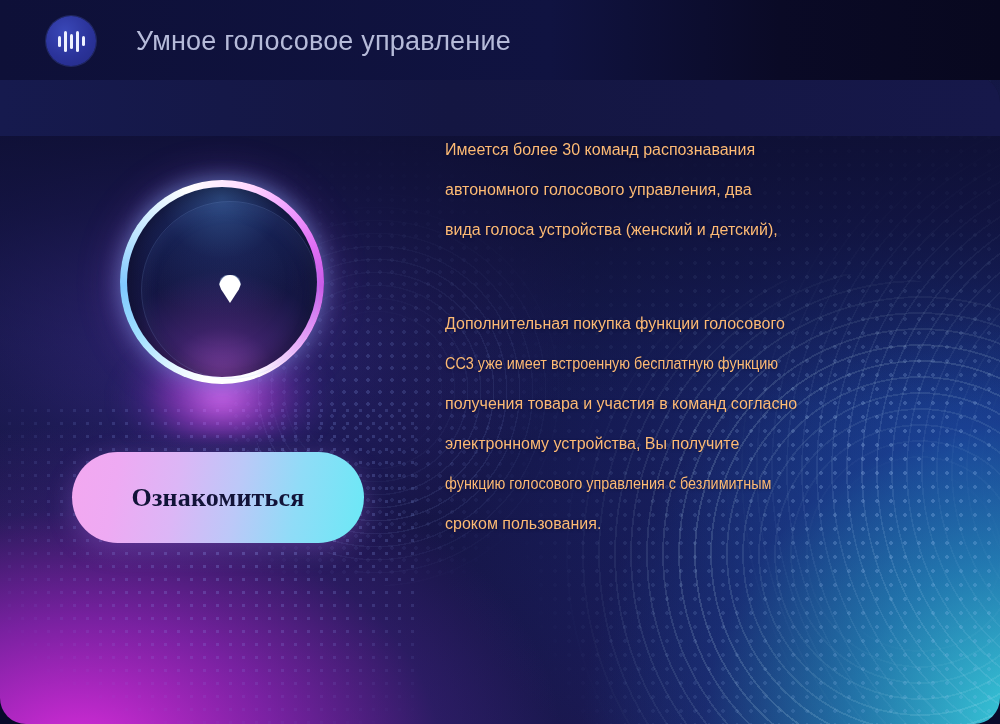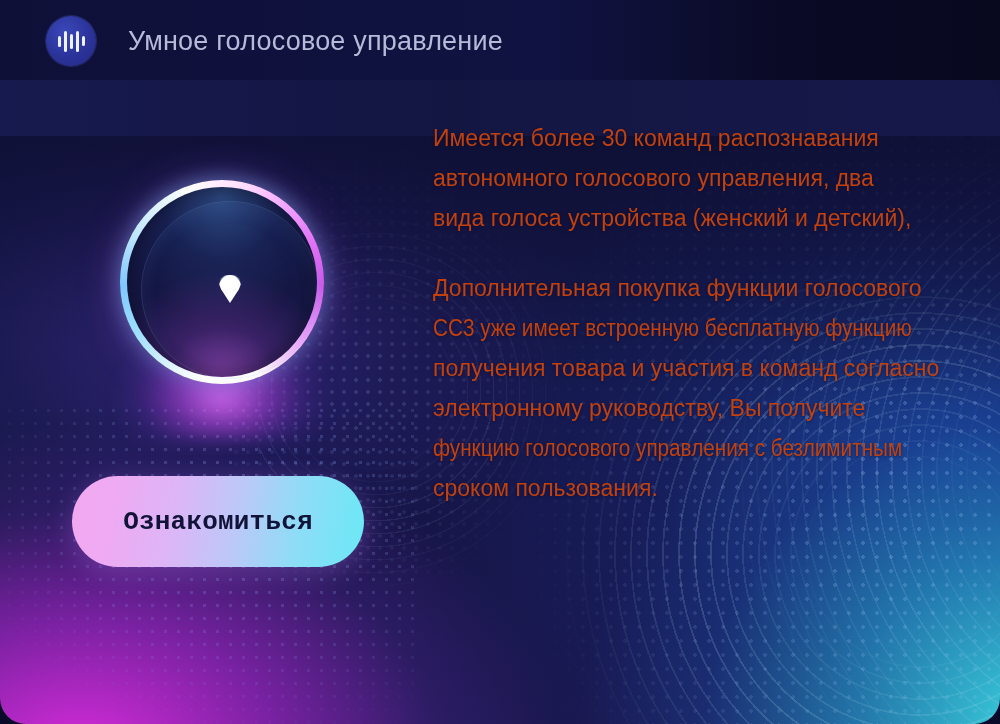--- a/index.html
+++ b/index.html
@@ -131,21 +131,21 @@
     mask-image: radial-gradient(ellipse 220px 230px at 28% 50%, rgba(0,0,0,0) 28%, #000 58%, rgba(0,0,0,0) 92%);
     border: none;
   }
 
   
   #header {
     position: absolute;
     left: 46px; top: 16px;
     display: flex;
     align-items: center;
-    gap: 32px;
+    gap: 40px;
     z-index: 30;
   }
   #brand-icon {
     width: 50px; height: 50px;
     border-radius: 50%;
     background: radial-gradient(circle at 38% 32%, #3a48b8 0%, #2b339a 55%, #232a85 100%);
     display: flex;
     align-items: center;
     justify-content: center;
     gap: 3px;
@@ -246,54 +246,54 @@
     background: #ffffff;
     border-radius: 50% 50% 50% 50% / 46% 46% 58% 58%;
     clip-path: polygon(50% 100%, 10% 52%, 0% 32%, 8% 12%, 28% 0%, 72% 0%, 92% 12%, 100% 32%, 90% 52%);
     box-shadow: 0 0 16px rgba(190,225,255,0.95), 0 0 30px rgba(150,200,255,0.55);
     filter: blur(0.2px);
   }
 
   
   #cta-button {
     position: absolute;
-    left: 72px; top: 476px;
+    left: 72px; top: 452px;
     width: 292px; height: 91px;
     border: none;
     border-radius: 46px;
     cursor: pointer;
     background: linear-gradient(100deg,
         #f3a8f0 0%,
         #eeaaf3 16%,
         #dcb6f6 36%,
         #bcc8f8 56%,
         #8fdcf7 76%,
         #6ae9f6 100%);
     color: #121338;
-    font-family: Liberation Mono, monospace;
+    font-family: Liberation Serif, serif;
     font-size: 26px;
     font-weight: bold;
     letter-spacing: 0.2px;
     z-index: 25;
     box-shadow: 0 6px 26px rgba(180,120,240,0.30);
   }
 
   
   #copy {
     position: absolute;
     left: 433px; top: 118px;
     width: 545px;
     z-index: 25;
     color: #ffffff;
   }
   #copy p {
-    margin: 0;
-    font-size: 23px;
+    margin: 12px;
+    font-size: 16px;
     line-height: 40px;
-    color: #c2410c;
+    color: #fdba74;
     text-shadow: 0 1px 3px rgba(10,12,50,0.55);
   }
   #copy p .cond {
     display: inline-block;
     transform: scaleX(0.90);
     transform-origin: left center;
     white-space: nowrap;
   }
   #copy .para-gap { height: 30px; }
   .ln { display: block; white-space: nowrap; }
@@ -346,19 +346,19 @@
     <p>
       <span class="ln">Имеется более 30 команд распознавания</span>
       <span class="ln">автономного голосового управления, два</span>
       <span class="ln">вида голоса устройства (женский и детский),</span>
     </p>
     <div class="para-gap"></div>
     <p>
       <span class="ln">Дополнительная покупка функции голосового</span>
       <span class="ln cond">CC3 уже имеет встроенную бесплатную функцию</span>
       <span class="ln">получения товара и участия в команд согласно</span>
-      <span class="ln">электронному руководству, Вы получите</span>
+      <span class="ln">электронному устройства, Вы получите</span>
       <span class="ln cond">функцию голосового управления с безлимитным</span>
       <span class="ln">сроком пользования.</span>
     </p>
   </div>
 
 </div>
 
 </body></html>

